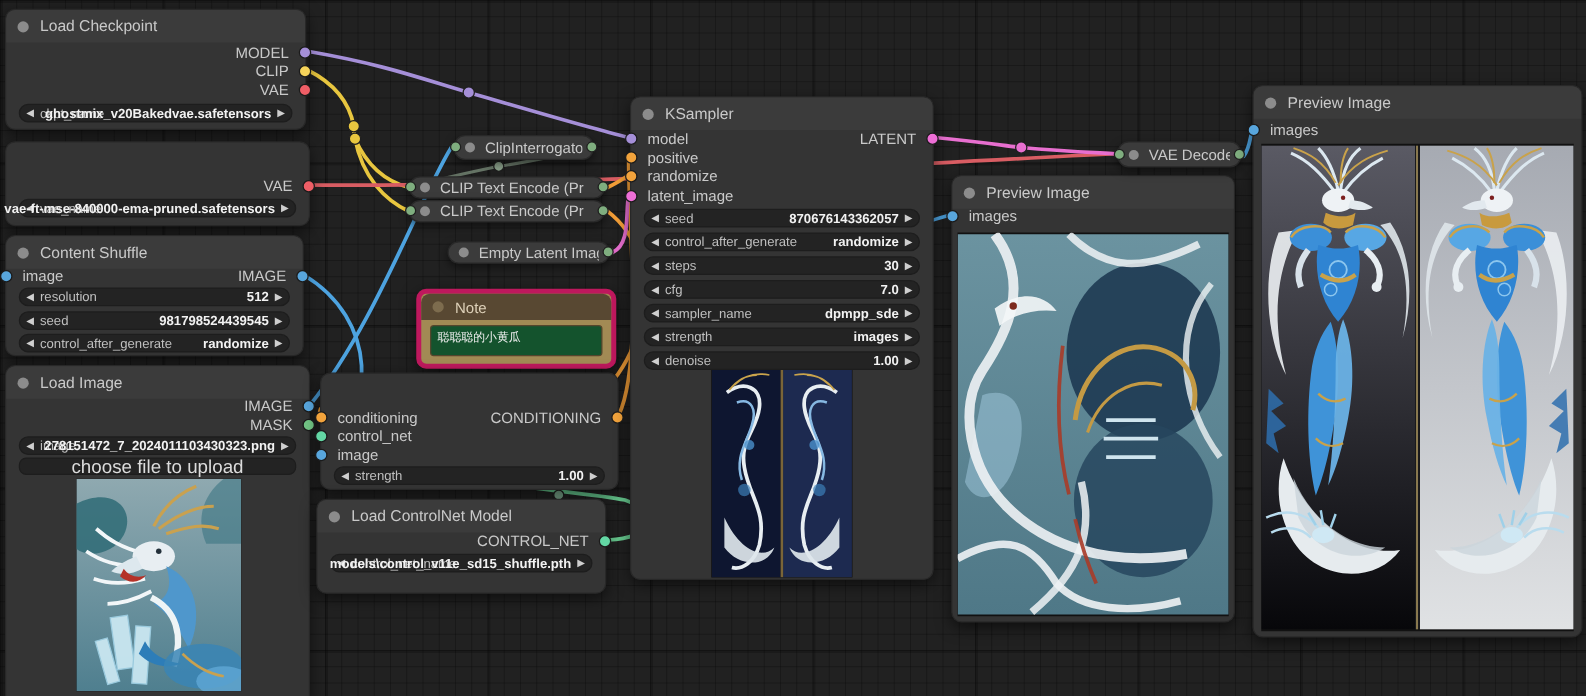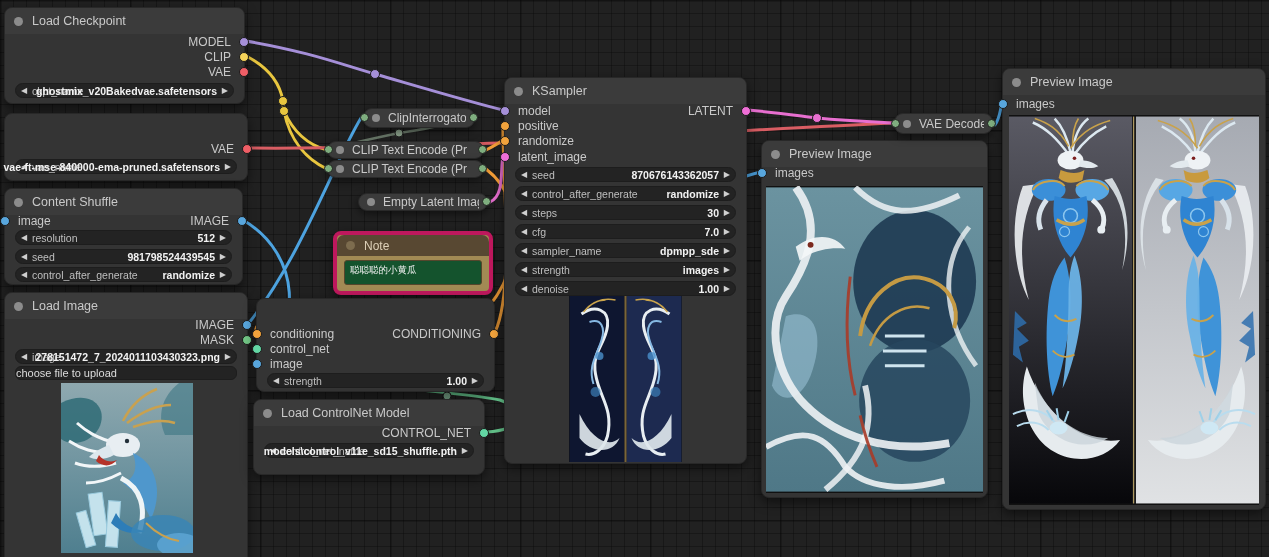--- a/index.html
+++ b/index.html
@@ -30,21 +30,21 @@
   .sdot.in{left:-5px}.sdot.out{right:-5px}
   .slab{position:absolute;font-size:12px;color:#c9c9c9;white-space:nowrap;}
   .slab.l{left:13px}.slab.r{right:13px;text-align:right;}
   .widget{position:absolute;left:10px;right:10px;height:15px;background:#232323;border:1px solid #1d1d1d;
           border-radius:8px;box-sizing:border-box;}
   .warr{position:absolute;top:50%;transform:translateY(-50%);font-size:8px;color:#cfcfcf;line-height:1;}
   .warr.l{left:5px}.warr.r{right:5px}
   .wlab{position:absolute;left:16px;top:1px;font-size:10.5px;color:#bfbfbf;white-space:nowrap;}
   .wval{position:absolute;right:16px;top:1px;font-size:10.5px;font-weight:600;color:#f2f2f2;white-space:nowrap;padding-left:46px;}
   .btnw{position:absolute;left:10px;right:10px;height:14px;background:#232323;border:1px solid #1d1d1d;
-        border-radius:6px;font-size:11px;color:#dcdcdc;text-align:left;line-height:13px;box-sizing:border-box;}
+        border-radius:6px;font-size:15px;color:#dcdcdc;text-align:center;line-height:13px;box-sizing:border-box;}
   .img{position:absolute;overflow:hidden;background:#111;}
   .img svg{display:block;}
   .note{background:#a28a54;border:4px solid #be185d;text-decoration:underline;}
   .note .nhead{background:#584832;height:21px;}
   .note .ntitle{color:#ddd0b8;font-size:12px;}
   .note .ndot{background:#7d6c4e;}
   .notebody{position:absolute;left:7px;right:7px;top:25px;bottom:6px;background:#14532d;border:1px solid #55462c;
             border-radius:3px;padding:3px 5px;font-size:9.5px;color:#f0f0f0;box-sizing:border-box;}
 </style>
 </head>

